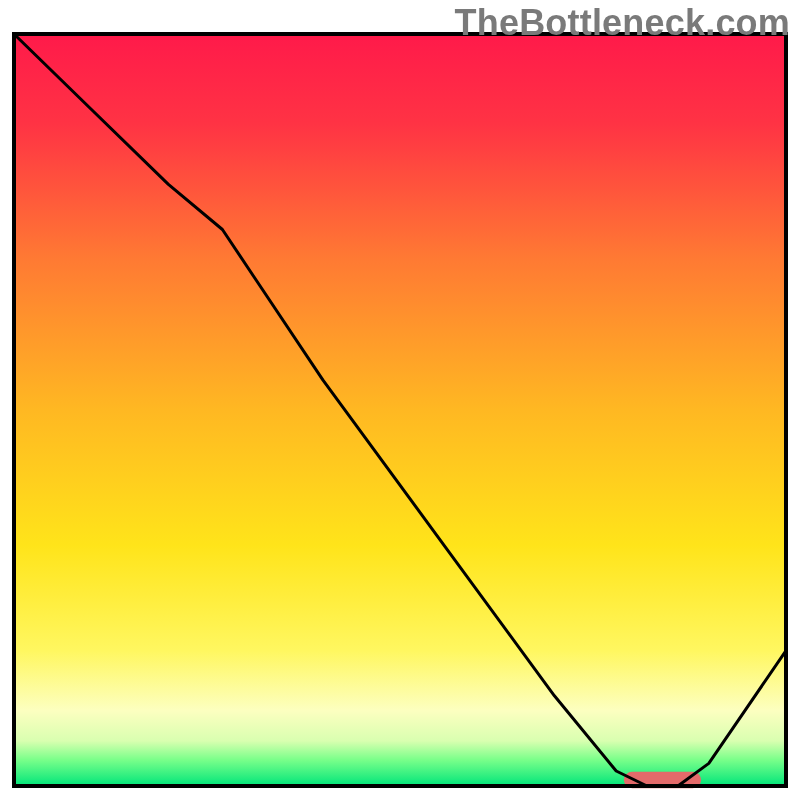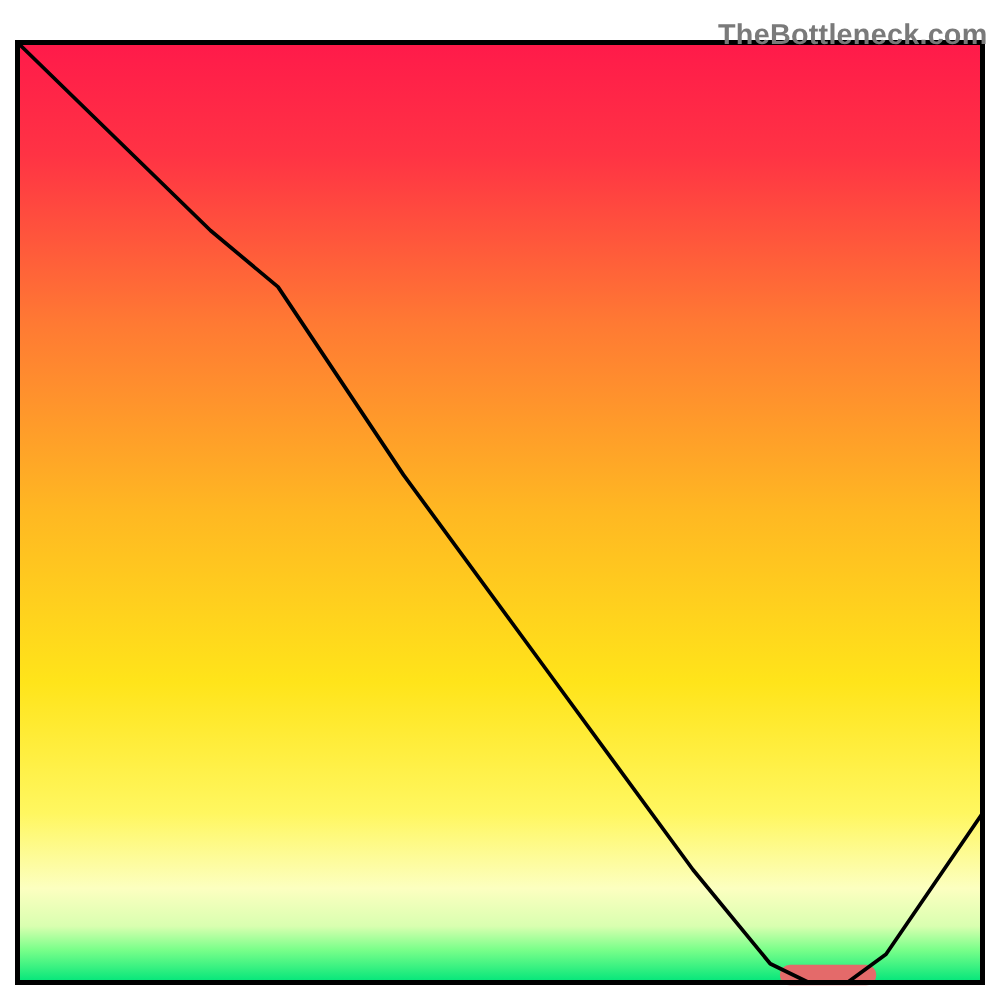--- a/index.html
+++ b/index.html
@@ -10,24 +10,24 @@
     overflow: hidden;
     background: #fff;
   }
   .chart-container {
     position: relative;
     width: 800px;
     height: 800px;
   }
   .watermark {
     position: absolute;
-    top: 14px;
+    top: 2px;
     right: 10px;
     font-family: Arial, Helvetica, sans-serif;
-    font-size: 23px;
+    font-size: 36px;
     font-weight: 600;
     color: #7a7a7a;
     letter-spacing: 0.2px;
     z-index: 20;
     text-align: right;
   }
   svg {
     position: absolute;
     top: 0;
     left: 0;

